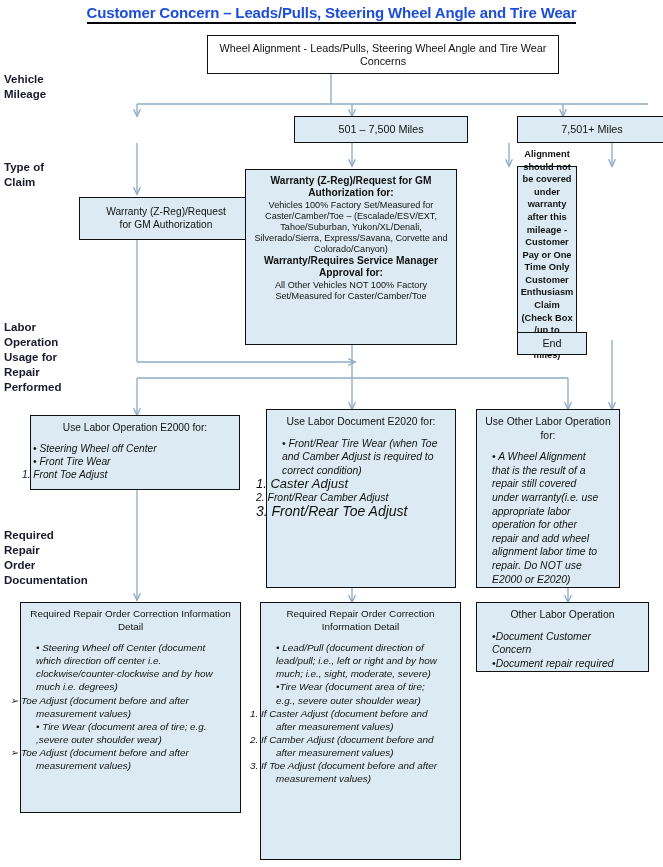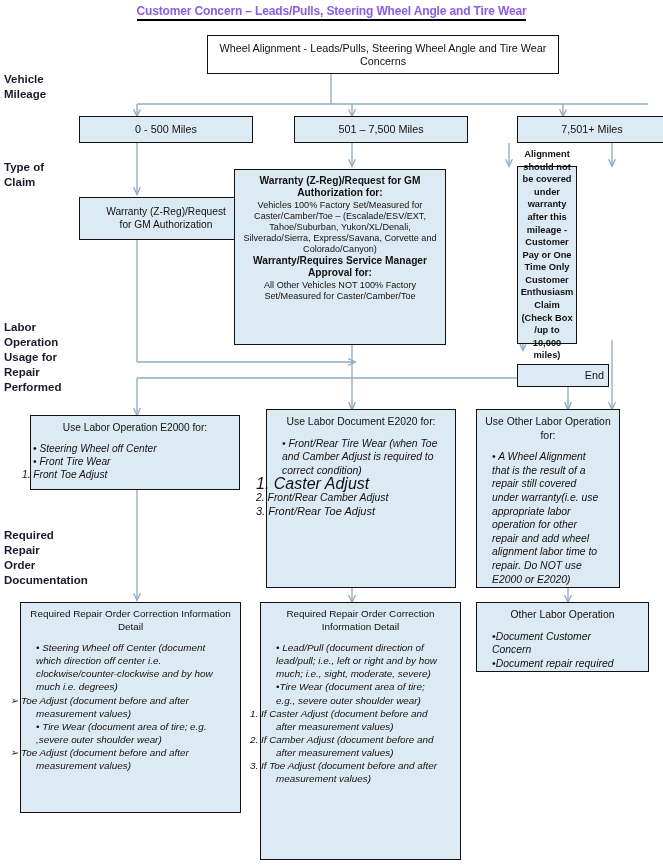--- a/index.html
+++ b/index.html
@@ -24,24 +24,24 @@
     width: 663px;
     height: 867px;
     pointer-events: none;
   }
   .title {
     position: absolute;
     left: 0;
     top: 4px;
     width: 663px;
     text-align: center;
-    font-size: 12px;
+    font-size: 15px;
     font-weight: bold;
     letter-spacing: -0.15px;
-    color: #8b5cf6;
+    color: #1d4ed8;
   }
   .title span {
     border-bottom: 2px solid #000000;
     padding-bottom: 1px;
   }
   .rowlabel {
     position: absolute;
     font-size: 11.5px;
     font-weight: bold;
     color: #1a1a2e;
@@ -158,67 +158,64 @@
 
   <div class="rowlabel" style="left:4px; top:72px;">Vehicle<br>Mileage</div>
   <div class="rowlabel" style="left:4px; top:160px;">Type of<br>Claim</div>
   <div class="rowlabel" style="left:4px; top:320px;">Labor<br>Operation<br>Usage for<br>Repair<br>Performed</div>
   <div class="rowlabel" style="left:4px; top:528px;">Required<br>Repair<br>Order<br>Documentation</div>
 
   <div class="node plain vcenter s11" style="left:178px; top:35px; width:352px; height:39px;">
     <span class="ctr">Wheel Alignment - Leads/Pulls, Steering Wheel Angle and Tire Wear Concerns</span>
   </div>
 
-  <div class="node vcenter s11" style="left:50px; top:116px; width:174px; height:27px;">
-    <span class="ctr">0 - 500 Miles</span>
-  </div>
   <div class="node vcenter s11" style="left:265px; top:116px; width:174px; height:27px;">
     <span class="ctr">501 – 7,500 Miles</span>
   </div>
   <div class="node vcenter s11" style="left:488px; top:116px; width:150px; height:27px;">
     <span class="ctr">7,501+ Miles</span>
   </div>
 
   <div class="node vcenter s10" style="left:50px; top:197px; width:174px; height:43px; flex-direction:column;">
     <span class="ctr">Warranty (Z-Reg)/Request</span>
     <span class="ctr">for GM  Authorization</span>
   </div>
 
-  <div class="node" style="left:234px; top:169px; width:212px; height:176px; padding:5px 6px;">
+  <div class="node" style="left:245px; top:169px; width:212px; height:176px; padding:5px 6px;">
     <span class="ctr b" style="font-size:10.2px; line-height:12.4px;">Warranty (Z-Reg)/Request for GM Authorization for:</span>
     <span class="ctr" style="font-size:9.1px; line-height:11px;">Vehicles 100% Factory Set/Measured for Caster/Camber/Toe – (Escalade/ESV/EXT, Tahoe/Suburban, Yukon/XL/Denali, Silverado/Sierra, Express/Savana,  Corvette and Colorado/Canyon)</span>
     <span class="ctr b" style="font-size:10.2px; line-height:12.4px;">Warranty/Requires Service Manager Approval for:</span>
     <span class="ctr" style="font-size:9.1px; line-height:11px;">All Other Vehicles NOT 100% Factory Set/Measured for Caster/Camber/Toe</span>
   </div>
 
   <div class="node vcenter" style="left:488px; top:166px; width:60px; height:178px; font-size:9.3px; line-height:12.6px; font-weight:bold; padding:4px 3px;">
     <span class="ctr">Alignment should not be covered under warranty after this mileage - Customer Pay or  One Time Only Customer Enthusiasm Claim (Check Box /up to 10,000 miles)</span>
   </div>
 
 
-  <div class="node vcenter s11" style="left:488px; top:364px; width:92px; height:23px;justify-content:flex-end;">
+  <div class="node vcenter s11" style="left:488px; top:332px; width:70px; height:23px;">
     <span class="ctr">End</span>
   </div>
 
   <div class="node" style="left:30px; top:415px; width:210px; height:75px; padding:5px 7px;">
     <span class="ctr" style="font-size:10.2px; line-height:13px;">Use Labor Operation E2000 for:</span>
     <ul>
       <li class="ind1" style="font-size:10.2px; line-height:13.2px;">• Steering Wheel off Center</li>
       <li class="ind1" style="font-size:10.2px; line-height:13.2px;">• Front Tire Wear</li>
       <li class="ind2" style="font-size:10.2px; line-height:13.2px;">1.    Front Toe Adjust</li>
     </ul>
   </div>
 
   <div class="node" style="left:266px; top:409px; width:190px; height:179px; padding:5px 7px;">
     <span class="ctr" style="font-size:10.4px; line-height:13.6px;">Use Labor Document E2020 for:</span>
     <ul>
       <li class="ind1" style="font-size:10.4px; line-height:13.6px; padding-left:0; text-indent:0;">• Front/Rear Tire Wear (when Toe and Camber Adjust is required to correct condition)</li>
-      <li class="ind3" style="font-size:16px; line-height:13.6px;">1.    Caster Adjust</li>
+      <li class="ind3" style="font-size:13px; line-height:13.6px;">1.    Caster Adjust</li>
       <li class="ind3" style="font-size:10.4px; line-height:13.6px;">2.    Front/Rear Camber Adjust</li>
-      <li class="ind3" style="font-size:11px; line-height:13.6px;">3.    Front/Rear Toe Adjust</li>
+      <li class="ind3" style="font-size:14px; line-height:13.6px;">3.    Front/Rear Toe Adjust</li>
     </ul>
   </div>
 
   <div class="node" style="left:476px; top:409px; width:144px; height:179px; padding:5px 7px;">
     <span class="ctr" style="font-size:10.4px; line-height:13.6px;">Use Other Labor Operation for:</span>
     <ul>
       <li class="ln" style="font-size:10.4px; line-height:13.6px;">• A Wheel Alignment that is the result of a repair still covered under warranty(i.e. use appropriate labor operation for other repair and add wheel alignment labor time to repair. Do NOT use E2000 or E2020)</li>
     </ul>
   </div>
 

